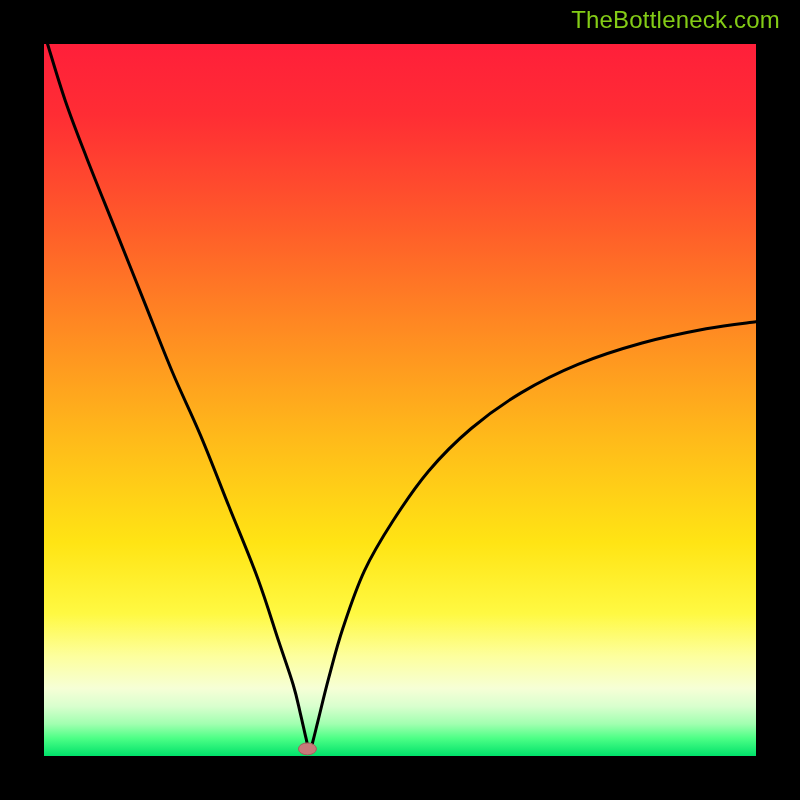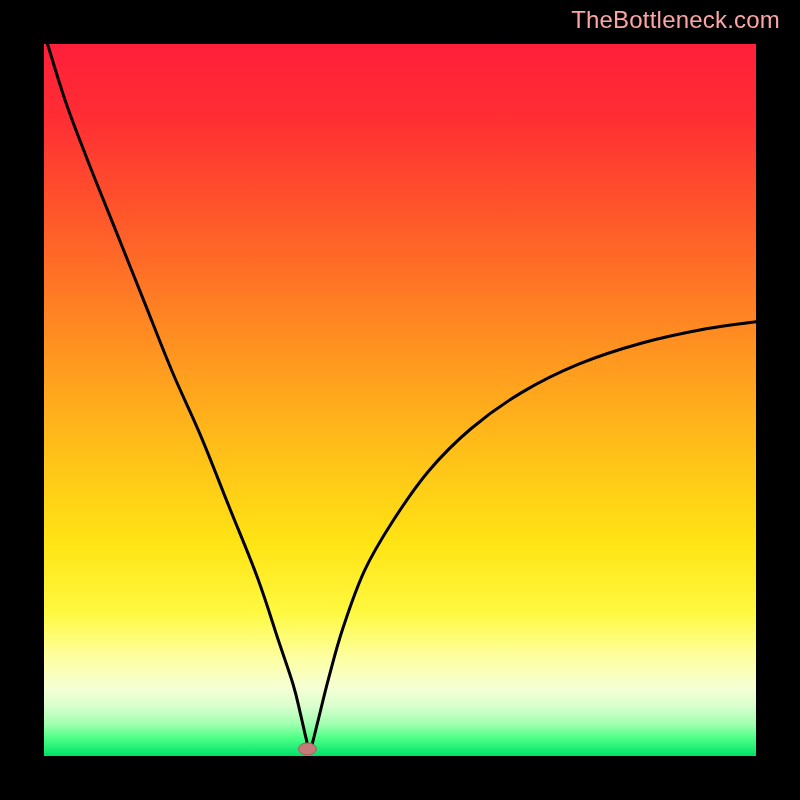--- a/index.html
+++ b/index.html
@@ -24,21 +24,21 @@
     left: 44px;
     top: 44px;
     width: 712px;
     height: 712px;
     overflow: hidden;
   }
   .watermark {
     position: absolute;
     top: 6px;
     right: 20px;
-    color: #fca5a5;
+    color: #84cc16;
     font-size: 24px;
     font-weight: 500;
     letter-spacing: 0.2px;
     user-select: none;
   }
   svg { display: block; }
 </style>
 </head>
 <body>
 

